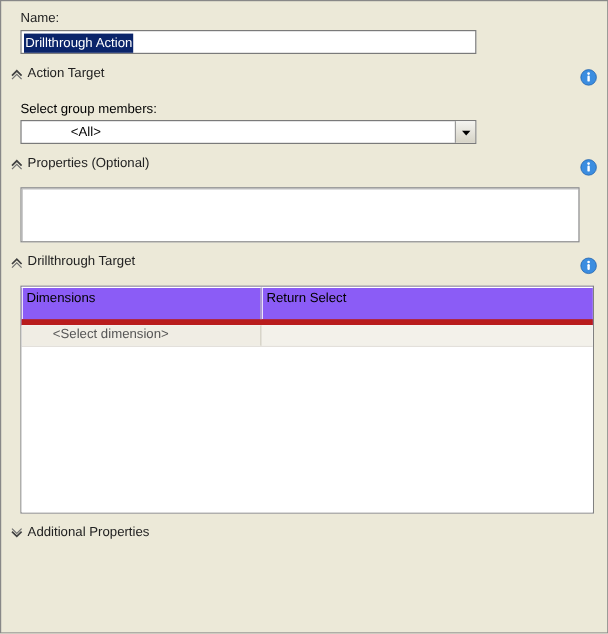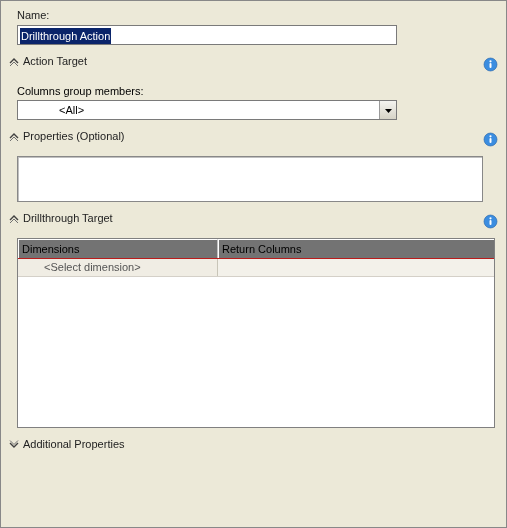--- a/index.html
+++ b/index.html
@@ -96,23 +96,23 @@
   }
   .grid-wrap {
     width: 478px; height: 190px;
     border: 1px solid #808080;
     background: #fff;
     display: flex;
     flex-direction: column;
   }
   .grid-head {
     display: flex;
-    height: 20px;
-    background: #737373;
-    border-bottom: 1px solid #b91c1c;
+    height: 32px;
+    background: #8b5cf6;
+    border-bottom: 5px solid #b91c1c;
   }
   .gh-col {
     border-right: 1px solid #bfbfbf;
     padding: 3px 4px;
     color: #000;
     border-top: 1px solid #fff;
     box-shadow: inset 1px 0 0 #fff;
   }
   .gh-col.last { border-right: none; }
   .grid-body {
@@ -163,21 +163,21 @@
     <span class="section-title">Action Target</span>
     <span class="info-icon">
       <svg width="15" height="15" viewBox="0 0 15 15">
           <circle cx="7.5" cy="7.5" r="6.5" fill="#3b8de0" stroke="#1e5fa8" stroke-width="0.6"></circle>
           <circle cx="7.5" cy="4.3" r="1.1" fill="#fff"></circle>
           <rect x="6.5" y="6" width="2" height="5" rx="1" fill="#fff"></rect>
         </svg>
     </span>
   </div>
   <div class="section-body">
-    <div class="sub-label">Columns group members:</div>
+    <div class="sub-label">Select group members:</div>
     <div class="combo">
       <div class="combo-text">&lt;All&gt;</div>
       <div class="combo-btn">
         <svg width="9" height="9" viewBox="0 0 9 9">
             <path d="M1 3 L4.5 7 L8 3 Z" fill="#000"></path>
           </svg>
       </div>
     </div>
   </div>
 
@@ -214,21 +214,21 @@
           <circle cx="7.5" cy="7.5" r="6.5" fill="#3b8de0" stroke="#1e5fa8" stroke-width="0.6"></circle>
           <circle cx="7.5" cy="4.3" r="1.1" fill="#fff"></circle>
           <rect x="6.5" y="6" width="2" height="5" rx="1" fill="#fff"></rect>
         </svg>
     </span>
   </div>
   <div class="section-body">
     <div class="grid-wrap">
       <div class="grid-head">
         <div class="gh-col" style="width:200px">Dimensions</div>
-        <div class="gh-col last" style="flex:1">Return Columns</div>
+        <div class="gh-col last" style="flex:1">Return Select</div>
       </div>
       <div class="grid-body">
         <div class="grid-row">
           <div class="gc-dim">&lt;Select dimension&gt;</div>
           <div class="gc-ret"></div>
         </div>
         <div class="grid-empty"></div>
       </div>
     </div>
   </div>

